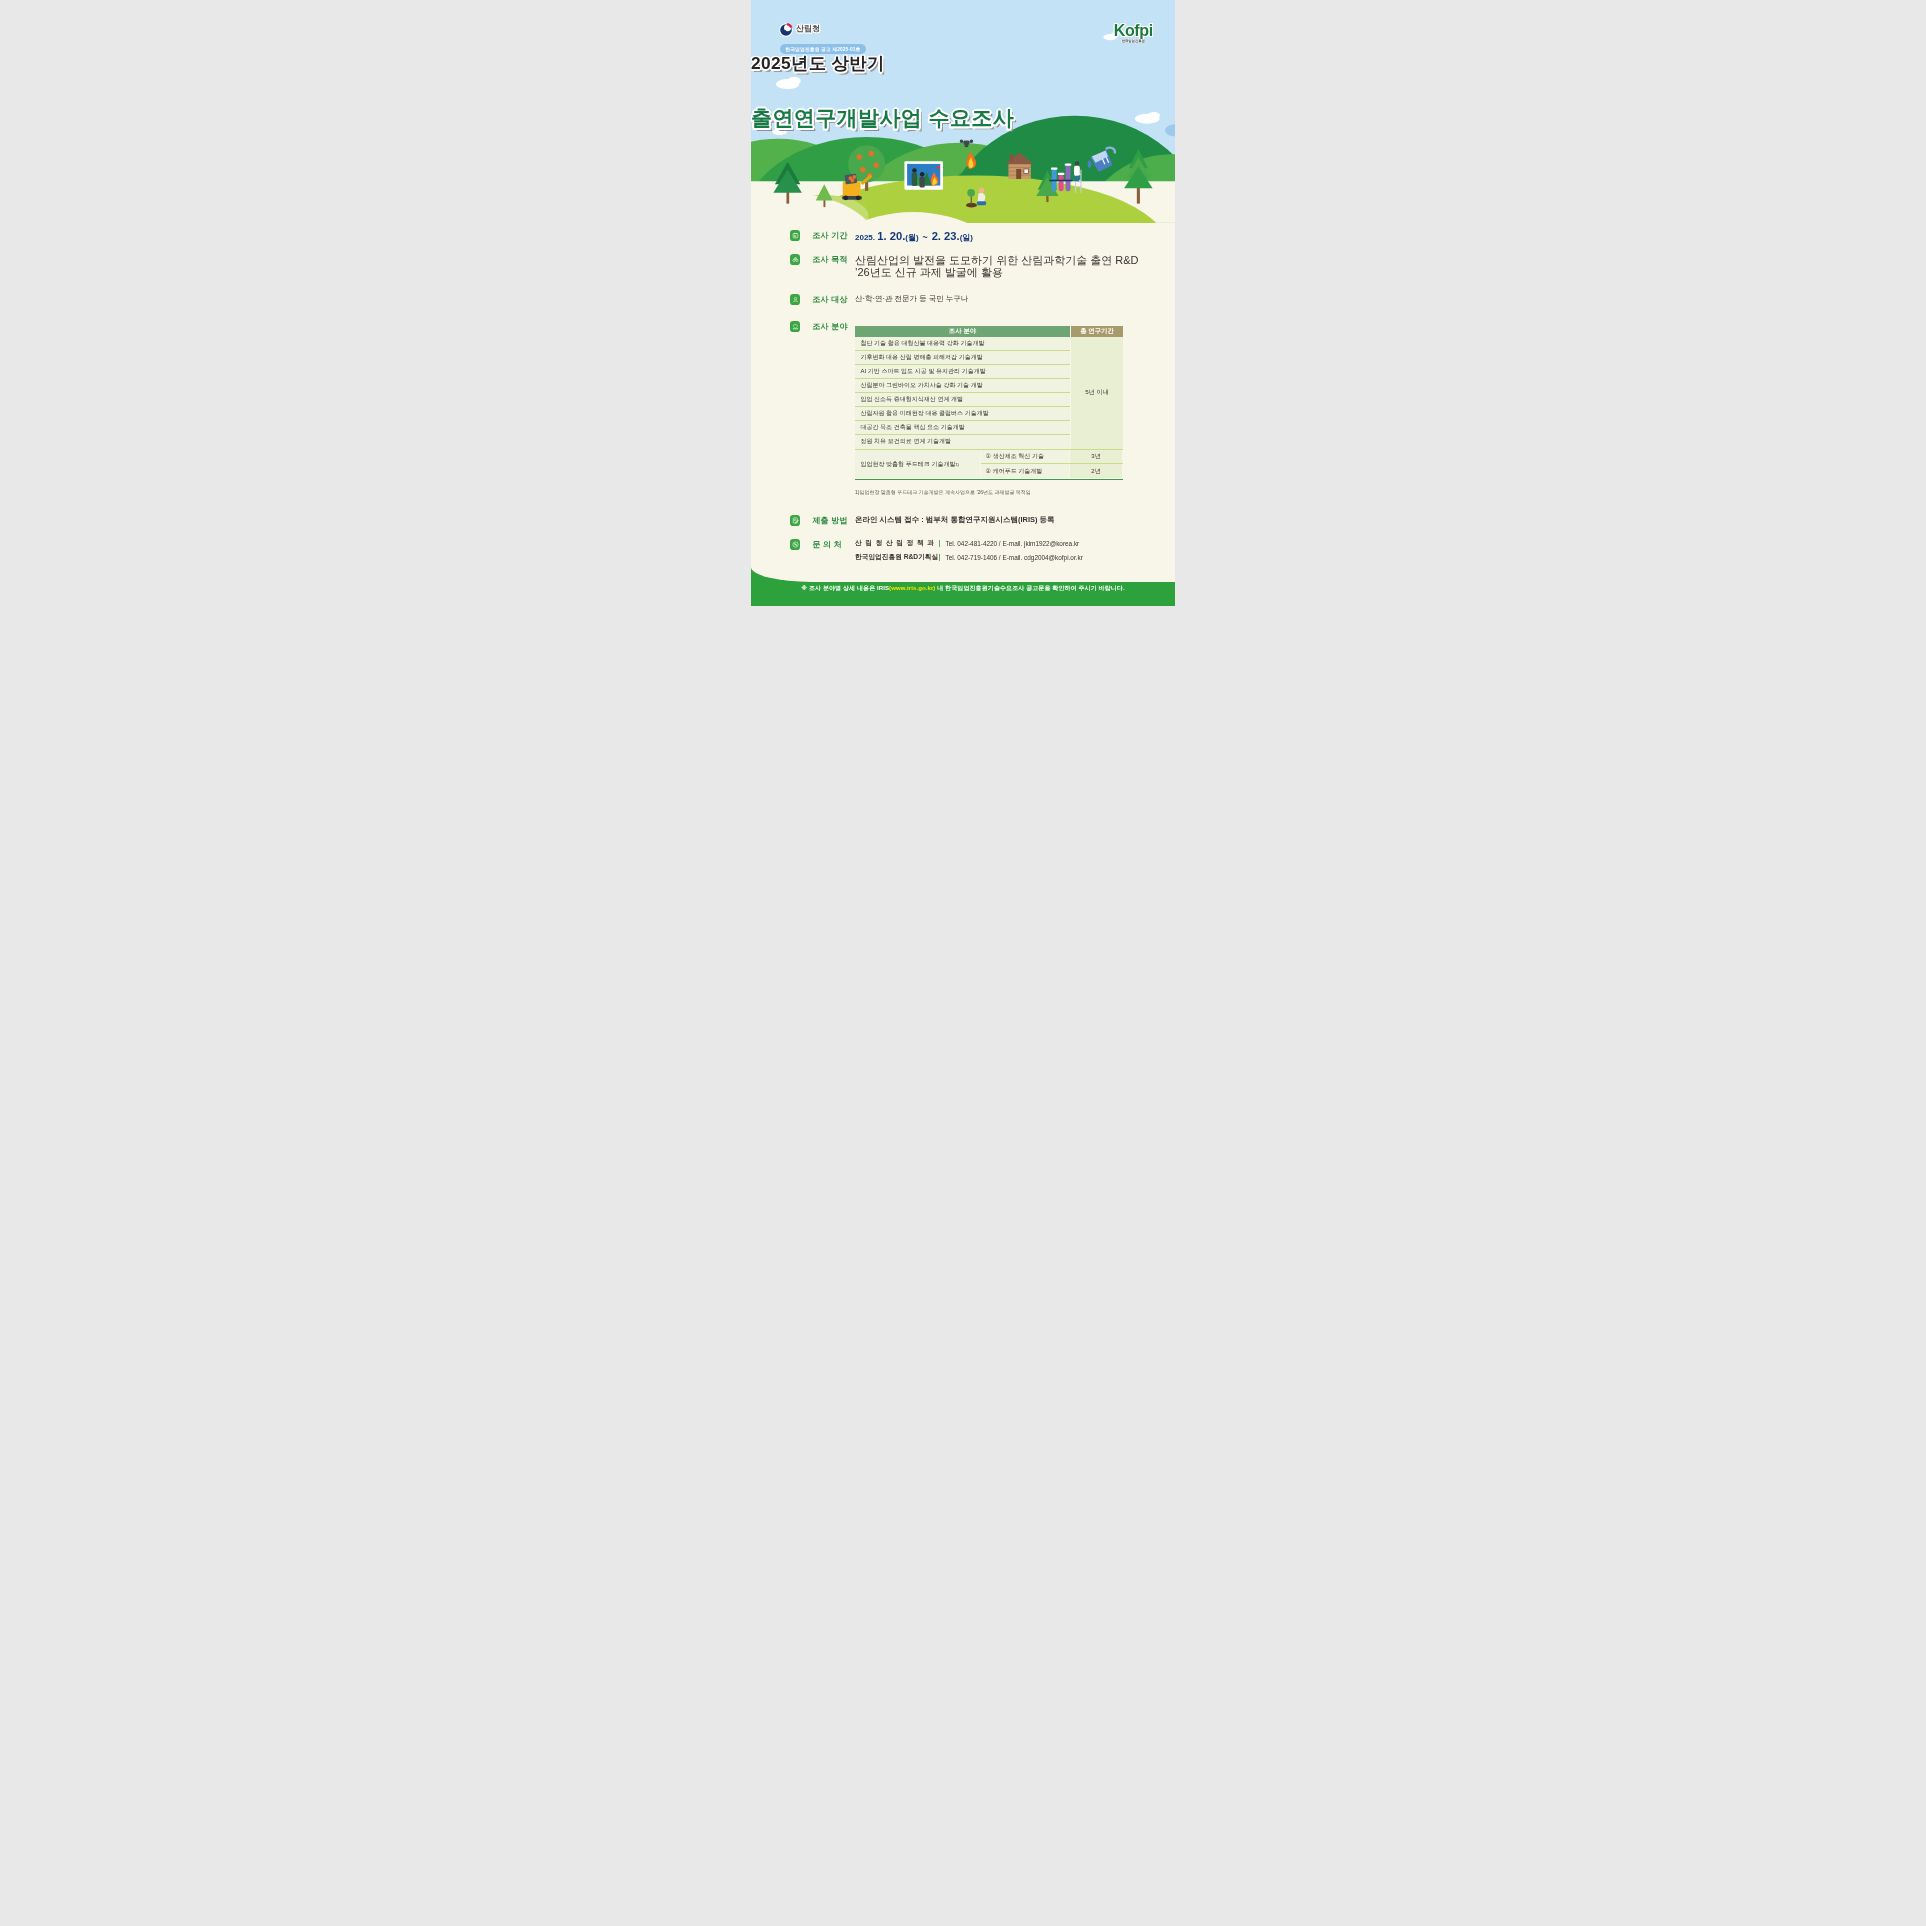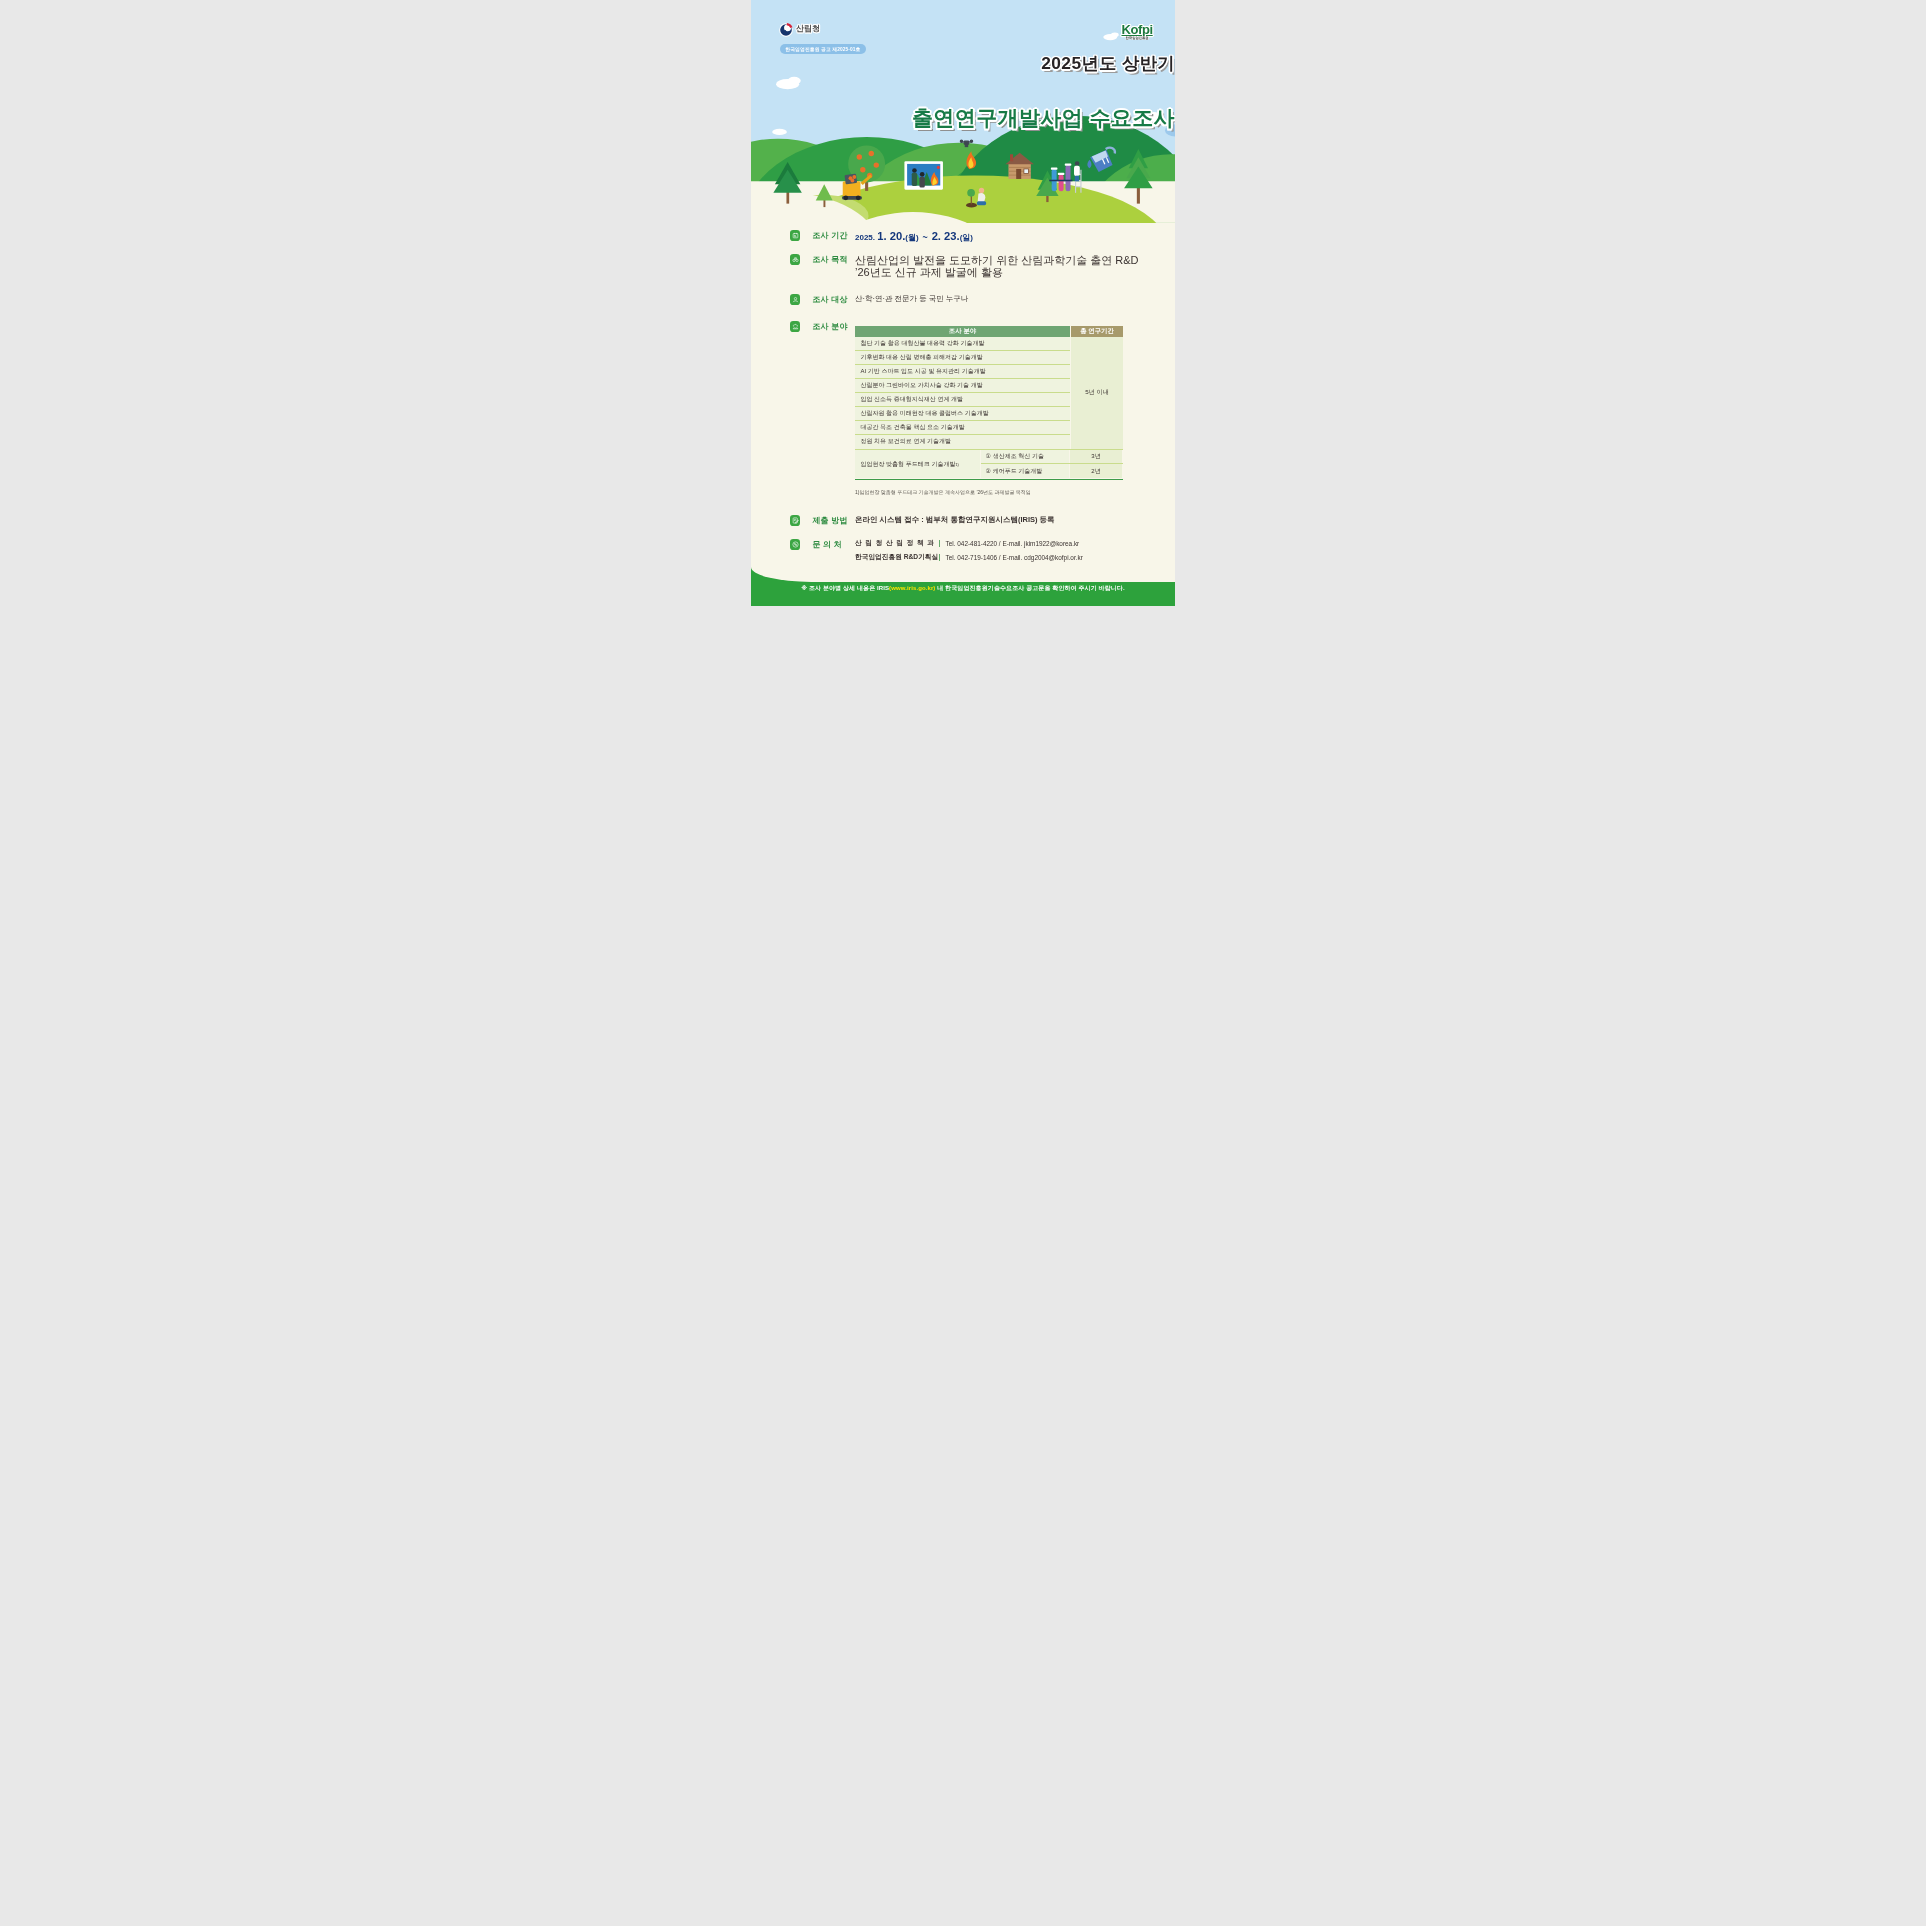--- a/index.html
+++ b/index.html
@@ -8,27 +8,27 @@
   #poster{position:relative;width:424px;height:606px;margin:0 auto;overflow:hidden;
           background:linear-gradient(180deg,#C4E2F5 0px,#C4E2F5 181px,#F8F6E9 181px,#F8F6E9 100%);}
 
   
   .gov-logo{position:absolute;left:28px;top:23px;display:flex;align-items:flex-start;gap:3.1px;z-index:3;}
   .gov-logo .txt{font-size:8px;font-weight:800;color:#4A4A4A;
      text-shadow:-0.8px -0.8px 0 #fff,0.8px -0.8px 0 #fff,-0.8px 0.8px 0 #fff,0.8px 0.8px 0 #fff,0 1.2px 0 #fff,0 -1.2px 0 #fff,1.2px 0 0 #fff,-1.2px 0 0 #fff;}
   .badge{position:absolute;left:28.5px;top:44px;background:#8CC0E8;color:#fff;font-size:4.8px;font-weight:700;
          padding:1.9px 5.8px;border-radius:5px;z-index:3;letter-spacing:0.1px;}
   .kofpi{position:absolute;right:22.3px;top:21.6px;text-align:center;z-index:3;}
-  .kofpi .k1{font-size:13px;font-weight:900;color:#1D7A3E;letter-spacing:-0.4px;
-     text-shadow:-0.8px -0.8px 0 #fff,0.8px -0.8px 0 #fff,-0.8px 0.8px 0 #fff,0.8px 0.8px 0 #fff,0 1.2px 0 #fff,0 -1.2px 0 #fff,1.2px 0 0 #fff,-1.2px 0 0 #fff;text-decoration:underline;}
+  .kofpi .k1{font-size:16px;font-weight:900;color:#1D7A3E;letter-spacing:-0.4px;
+     text-shadow:-0.8px -0.8px 0 #fff,0.8px -0.8px 0 #fff,-0.8px 0.8px 0 #fff,0.8px 0.8px 0 #fff,0 1.2px 0 #fff,0 -1.2px 0 #fff,1.2px 0 0 #fff,-1.2px 0 0 #fff;}
   .kofpi .k2{font-size:3.3px;font-weight:700;color:#4a4a4a;margin-top:-0.8px;
      text-shadow:-0.4px -0.4px 0 #fff,0.4px -0.4px 0 #fff,-0.4px 0.4px 0 #fff,0.4px 0.4px 0 #fff;}
 
   
-  .t{position:absolute;left:0;right:0;text-align:right;font-weight:900;z-index:2;white-space:nowrap;}
+  .t{position:absolute;left:0;right:0;text-align:left;font-weight:900;z-index:2;white-space:nowrap;}
   .t1{top:51px;font-size:17.3px;color:#272325;letter-spacing:0.4px;
       text-shadow:-1.2px -1.2px 0 #fff,1.2px -1.2px 0 #fff,-1.2px 1.2px 0 #fff,1.2px 1.2px 0 #fff,0 1.5px 0 #fff,0 -1.5px 0 #fff,1.5px 0 0 #fff,-1.5px 0 0 #fff,2.3px 2.7px 0 #9c9c9c;}
   .t2{top:72px;font-size:30px;color:#1F2A67;letter-spacing:0.8px;
       text-shadow:-1.5px -1.5px 0 #fff,1.5px -1.5px 0 #fff,-1.5px 1.5px 0 #fff,1.5px 1.5px 0 #fff,0 1.9px 0 #fff,0 -1.9px 0 #fff,1.9px 0 0 #fff,-1.9px 0 0 #fff,3.1px 3.5px 0 #8f8f8f;}
   .t3{top:104px;font-size:21px;color:#177A46;letter-spacing:0.4px;
       text-shadow:-1.5px -1.5px 0 #fff,1.5px -1.5px 0 #fff,-1.5px 1.5px 0 #fff,1.5px 1.5px 0 #fff,0 1.9px 0 #fff,0 -1.9px 0 #fff,1.9px 0 0 #fff,-1.9px 0 0 #fff,2.7px 3.1px 0 #8f8f8f;}
 
   #scene{position:absolute;left:0;top:0;z-index:1;}
 
   

